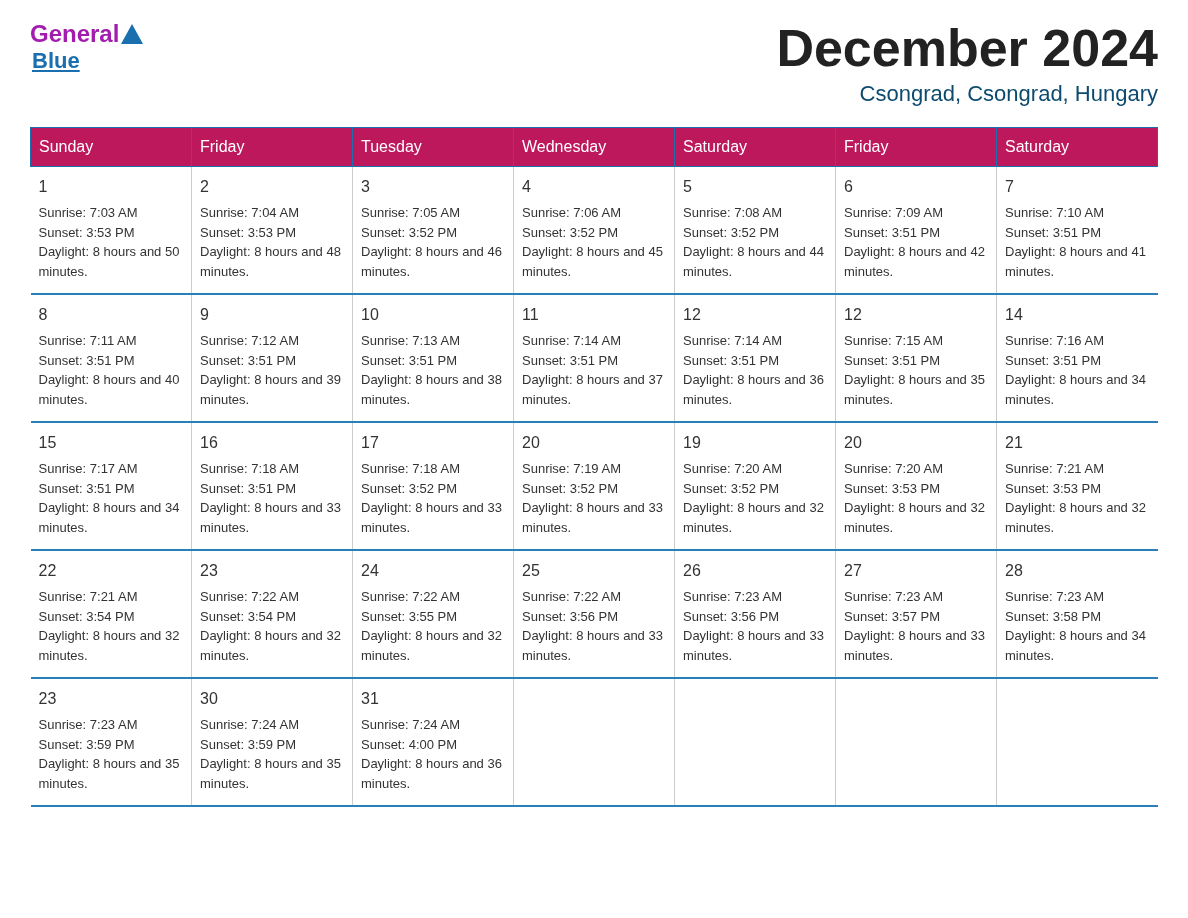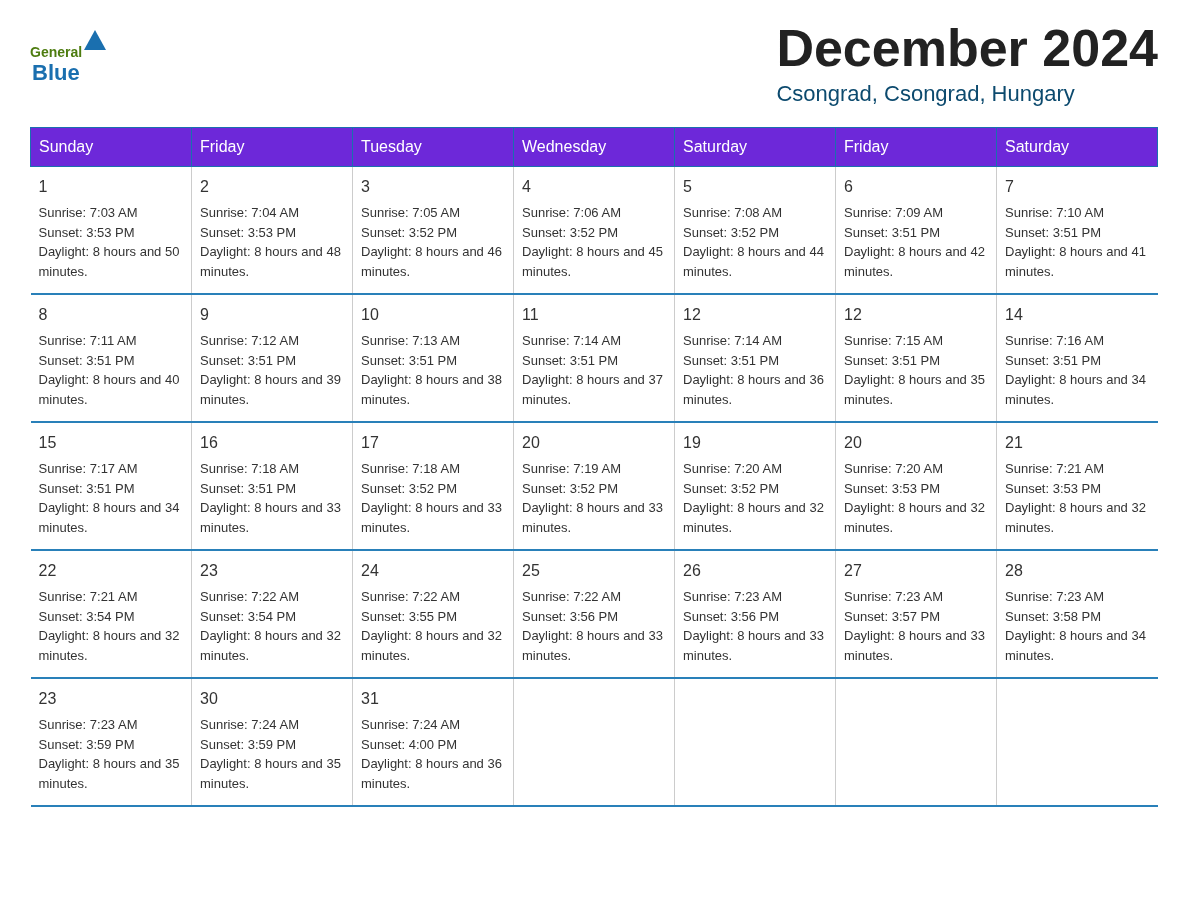--- a/index.html
+++ b/index.html
@@ -10,55 +10,56 @@
       min-height: 918px;
       padding: 20px 30px;
     }
     .header {
       display: flex;
       justify-content: space-between;
       align-items: flex-start;
       margin-bottom: 20px;
     }
     .logo-text-general {
-      font-size: 14px;
+      font-size: 24px;
       font-weight: bold;
-      color: #4d7c0f;
-      margin-top: 24px;
+      color: #a21caf;
     }
     .logo-text-blue {
       font-size: 22px;
       font-weight: bold;
       color: #1a6faf;
+      text-decoration: underline;
     }
     .logo-wrapper {
       display: flex;
       flex-direction: row;
       align-items: flex-start;
     }
     .title-block {
+      text-align: right;
     }
     .month-title {
       font-size: 52px;
       font-weight: bold;
       color: #222;
       line-height: 1.1;
     }
     .location-title {
       font-size: 22px;
       color: #0c4a6e;
       margin-top: 4px;
     }
     table {
       width: 100%;
       border-collapse: collapse;
       table-layout: fixed;
     }
     thead tr {
-      background-color: #6d28d9;
+      background-color: #be185d;
     }
     thead th {
       color: #fff;
       font-size: 16px;
       font-weight: normal;
       padding: 10px 8px;
       text-align: left;
       border: 1px solid #1a6faf;
     }
     tbody tr {

